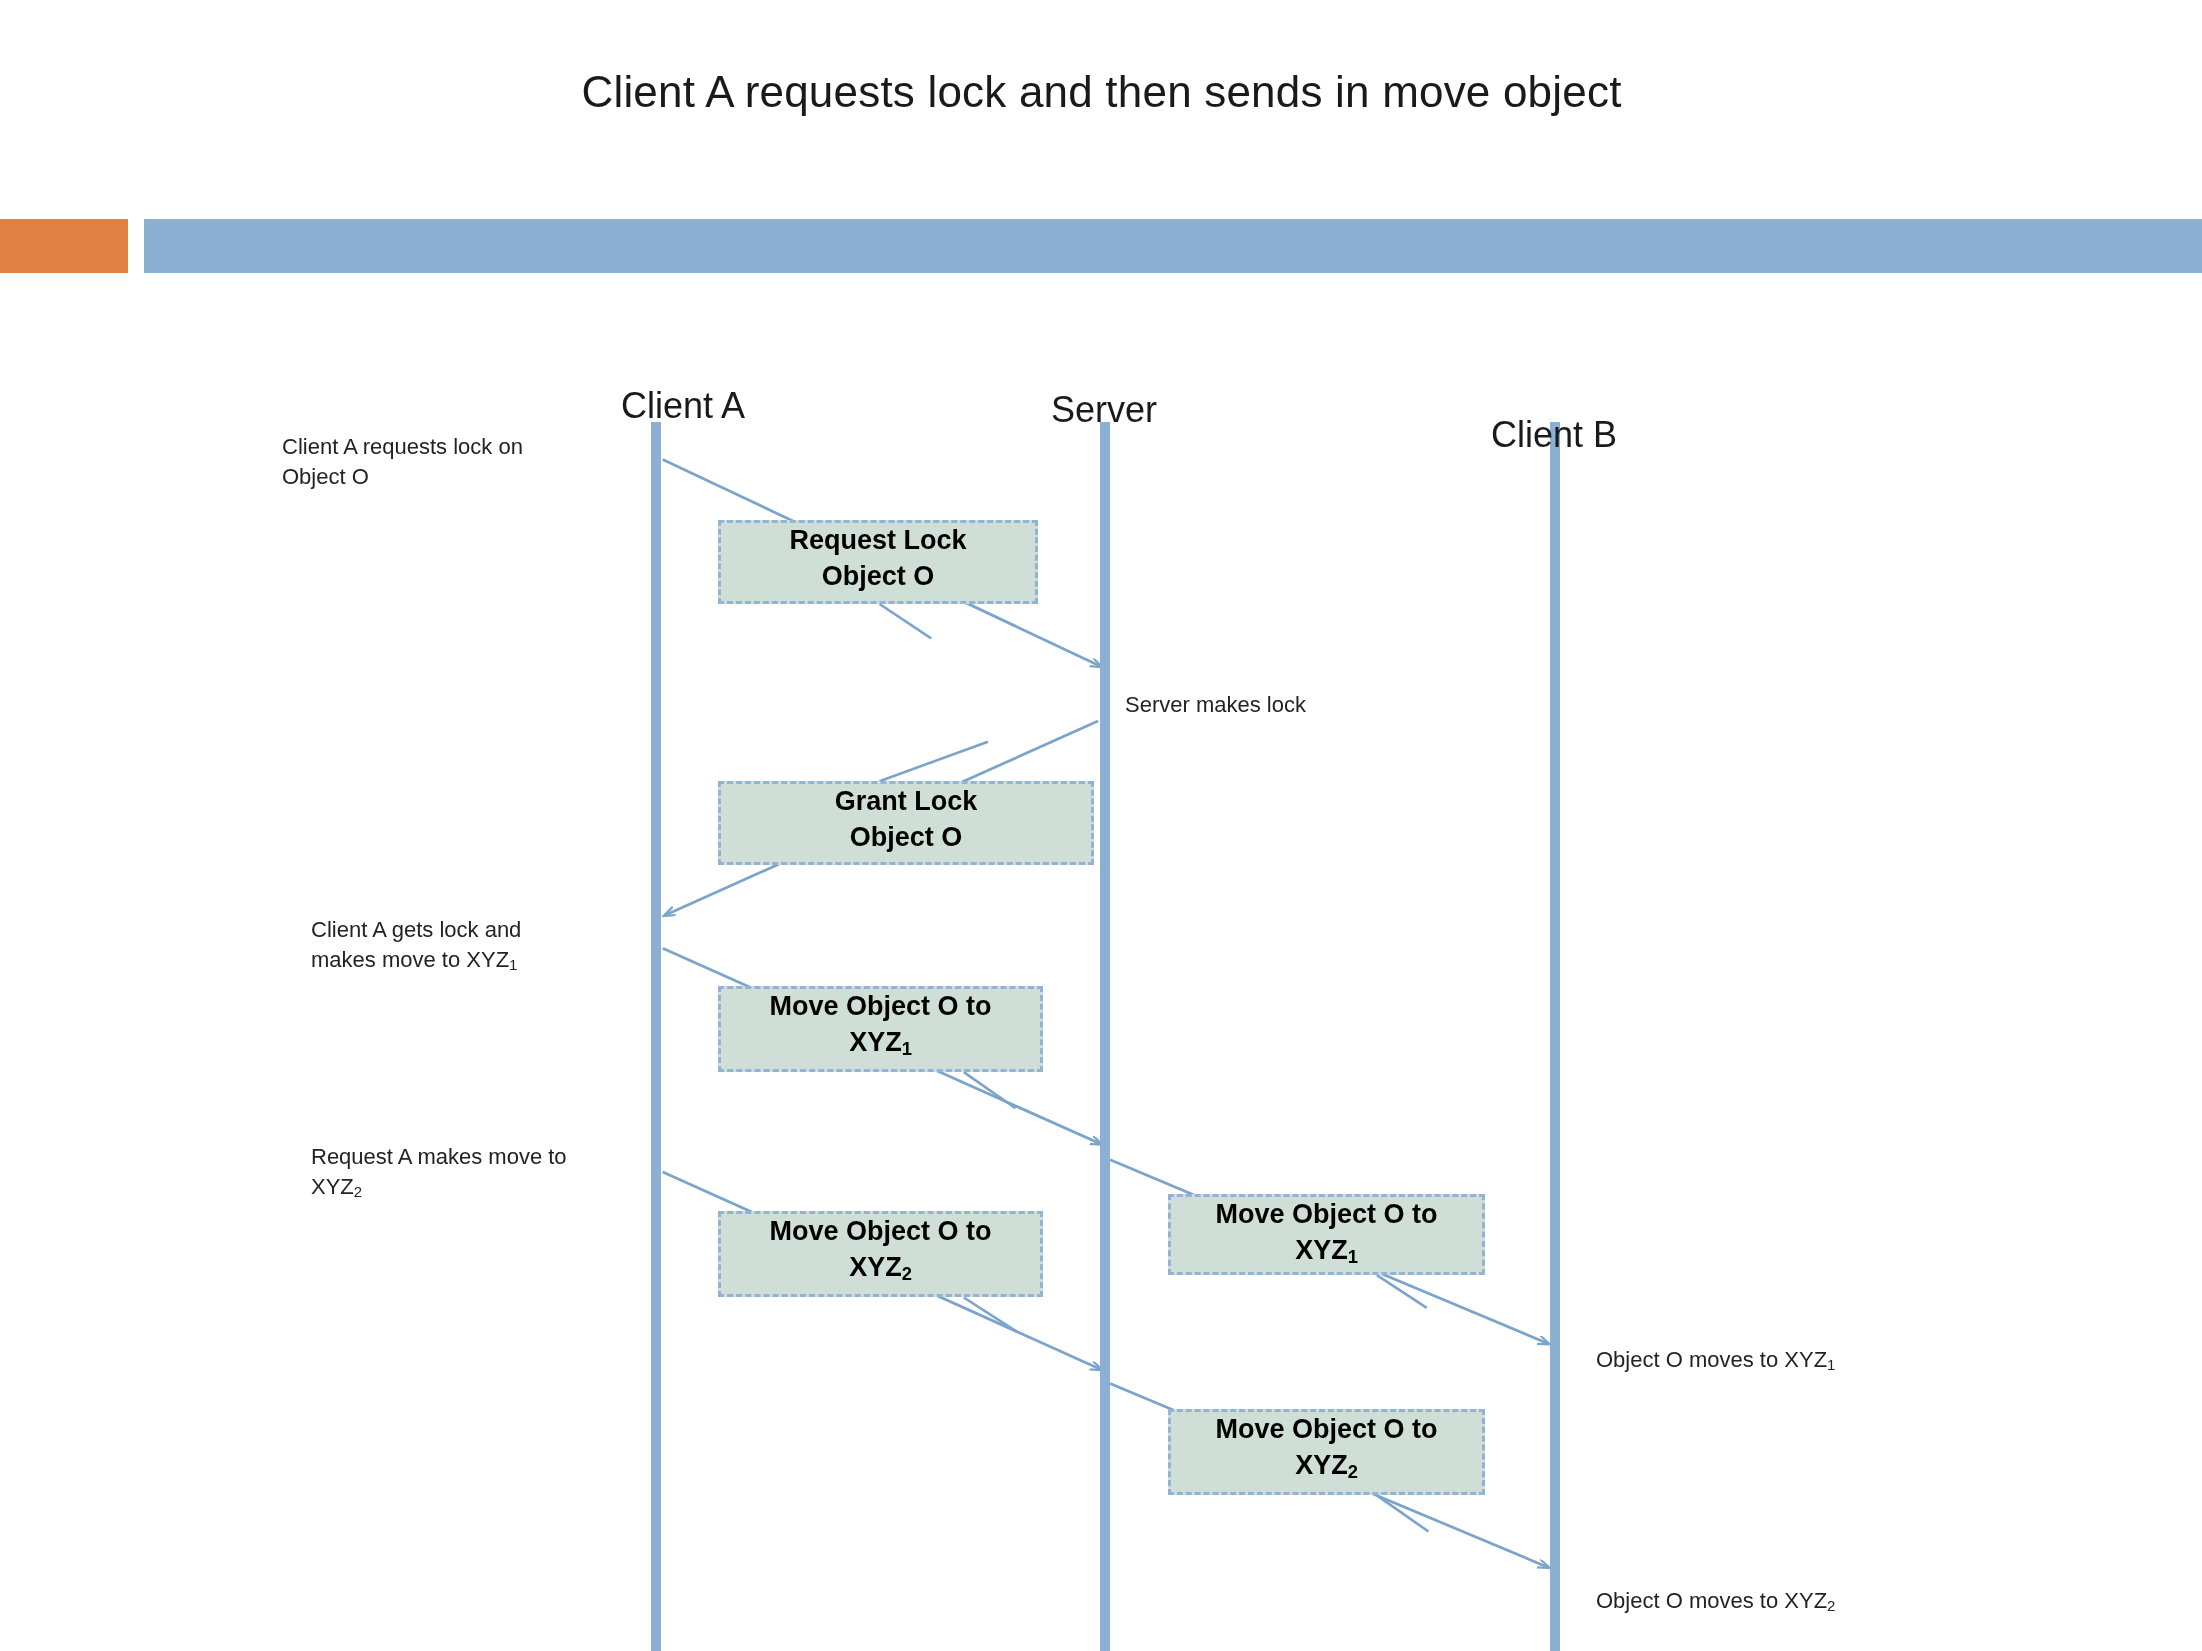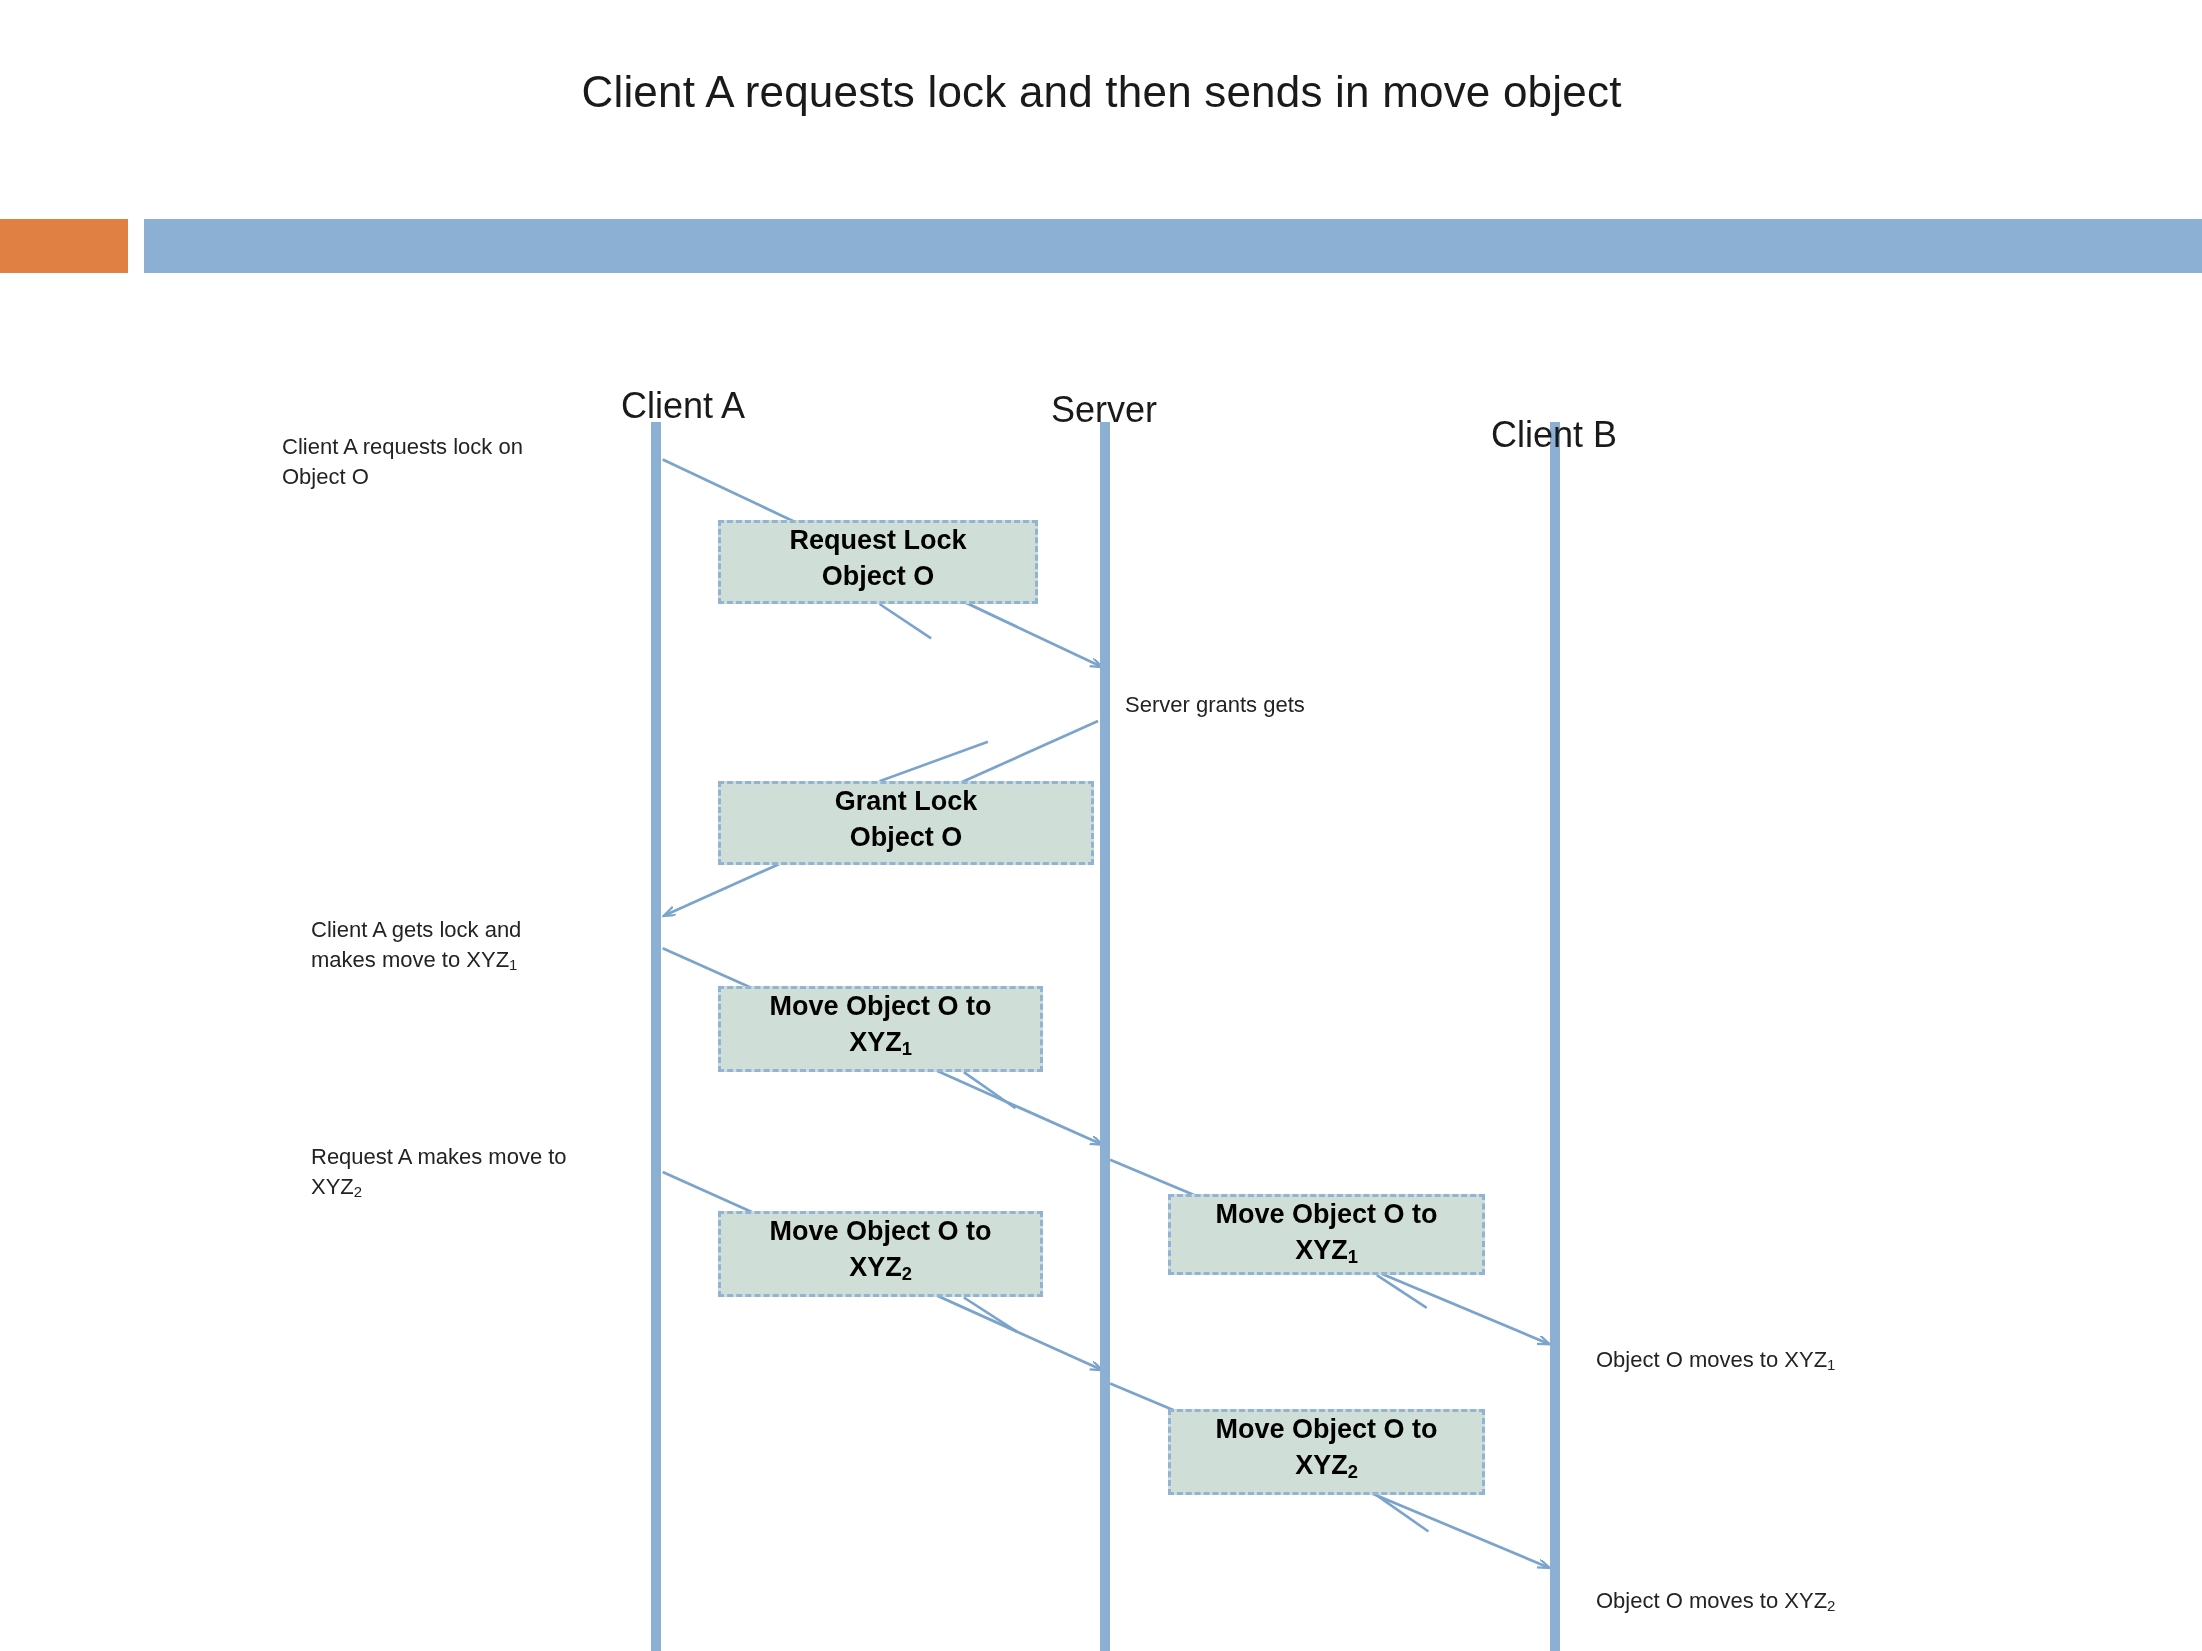--- a/index.html
+++ b/index.html
@@ -181,21 +181,21 @@
         <span>XYZ<sub>2</sub></span>
       </div>
       <div class="msg-box" style="left: 1168px; top: 1409px; width: 317px; height: 86px; background: rgb(207, 223, 216); border-color: rgb(147, 179, 212);">
         <span>Move Object O to</span>
         <span>XYZ<sub>2</sub></span>
       </div>
     </div>
 
   <div id="annotation-group">
       <div class="annotation" style="left: 282px; top: 432px; width: 404px; text-align: left; color: rgb(35, 35, 35);"><div>Client A requests lock on</div><div>Object O</div></div>
-      <div class="annotation" style="left: 1125px; top: 690px; width: 361px; text-align: left; color: rgb(35, 35, 35);"><div>Server grants gets</div></div>
+      <div class="annotation" style="left: 1125px; top: 690px; width: 361px; text-align: left; color: rgb(35, 35, 35);"><div>Server makes lock</div></div>
       <div class="annotation" style="left: 311px; top: 915px; width: 379px; text-align: left; color: rgb(35, 35, 35);"><div>Client A gets lock and</div><div>makes move to XYZ<sub>1</sub></div></div>
       <div class="annotation" style="left: 311px; top: 1142px; width: 379px; text-align: left; color: rgb(35, 35, 35);"><div>Request A makes move to</div><div>XYZ<sub>2</sub></div></div>
       <div class="annotation" style="left: 1596px; top: 1345px; width: 379px; text-align: left; color: rgb(35, 35, 35);"><div>Object O moves to XYZ<sub>1</sub></div></div>
       <div class="annotation" style="left: 1596px; top: 1570px; width: 379px; text-align: left; color: rgb(35, 35, 35); margin-top: 16px;"><div>Object O moves to XYZ<sub>2</sub></div></div>
     </div>
 
 </div>
 
 
 </body></html>

